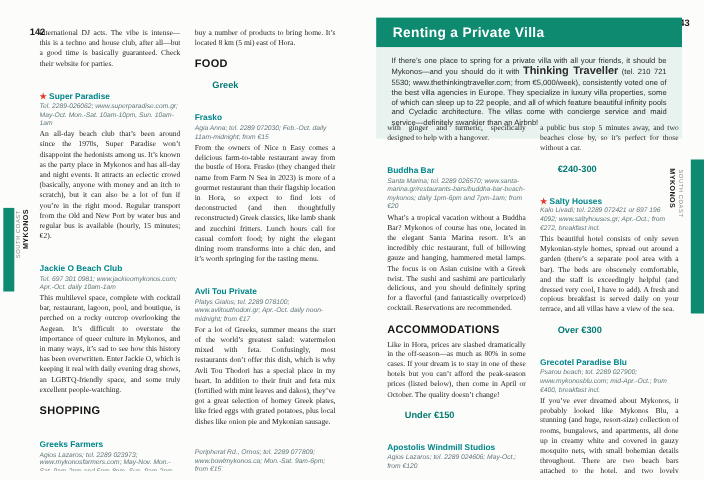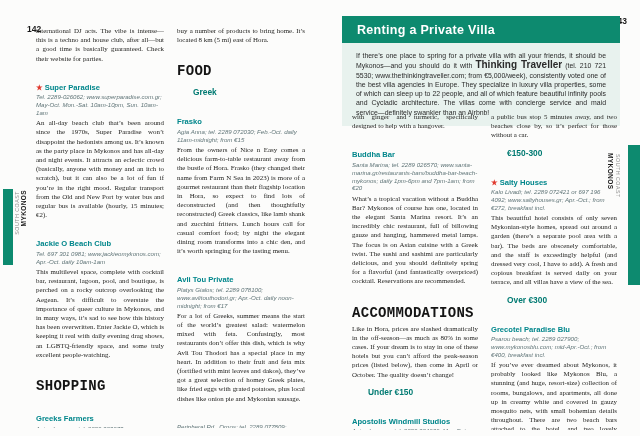--- a/index.html
+++ b/index.html
@@ -20,22 +20,22 @@
   #right-cols{left:20px;top:112px;width:266px;height:318px;overflow:hidden;}
   .col{width:128px;flex:0 0 128px;overflow:hidden;}
   #right-cols .col{width:126px;flex:0 0 126px;}
 
   p.body{
     margin:0;font-size:6.9px;line-height:9.2px;text-align:justify;
     color:var(--text_color,#1d1d1b);
   }
   p.para{margin:0 0 1px 0;}
   h3.section{
-    margin:19px 0 3px 0;font-family:Liberation Mono, monospace;
-    font-size:14px;letter-spacing:.3px;color:#141414;font-weight:bold;
+    margin:9px 0 3px 0;font-family:Liberation Sans, sans-serif;
+    font-size:10px;letter-spacing:.3px;color:#141414;font-weight:bold;
   }
   h4.subsection{
     margin:8px 0 2px 16px;font-family:"Liberation Sans",sans-serif;
     font-size:8.4px;color:var(--subsection_teal,#007a72);font-weight:bold;
   }
   .venue{margin-top:20px;}
   h5.venue-name{
     margin:0 0 1.5px 0;font-family:"Liberation Sans",sans-serif;
     font-size:7.6px;color:var(--heading_teal,#00868b);font-weight:bold;
   }
@@ -147,21 +147,21 @@
         <p class="body para">Like in Hora, prices are slashed dramatically in the off-season—as much as 80% in some cases. If your dream is to stay in one of these hotels but you can’t afford the peak-season prices (listed below), then come in April or October. The quality doesn’t change!</p>
         <h4 class="subsection">Under €150</h4>
         <div class="venue">
           <h5 class="venue-name">Apostolis Windmill Studios</h5>
           <p class="detail">Agios Lazaros; tel. 2289 024606; May-Oct.; from €120</p>
           <p class="body">Mykonos’s defining features are its windmills—so how about staying in one? This small collection of traditionally built rooms features private terraces or balconies with views of the sea, and charming architectural details. The furniture is a bit lacking, but all in all, it’s a great midrange option. There’s</p>
         </div>
       </div>
     <div class="col">
         <p class="body para">a public bus stop 5 minutes away, and two beaches close by, so it’s perfect for those without a car.</p>
-        <h4 class="subsection">€150-300</h4>
+        <h4 class="subsection">€240-300</h4>
         <div class="venue">
           <h5 class="venue-name"><span class="star">★</span>Salty Houses</h5>
           <p class="detail">Kalo Livadi; tel. 2289 072421 or 697 196 4092; www.saltyhouses.gr; Apr.-Oct.; from €272, breakfast incl.</p>
           <p class="body">This beautiful hotel consists of only seven Mykonian-style homes, spread out around a garden (there’s a separate pool area with a bar). The beds are obscenely comfortable, and the staff is exceedingly helpful (and dressed very cool, I have to add). A fresh and copious breakfast is served daily on your terrace, and all villas have a view of the sea.</p>
         </div>
         <h4 class="subsection">Over €300</h4>
         <div class="venue">
           <h5 class="venue-name">Grecotel Paradise Blu</h5>
           <p class="detail">Psarou beach; tel. 2289 027900; www.mykonosblu.com; mid-Apr.-Oct.; from €400, breakfast incl.</p>
           <p class="body">If you’ve ever dreamed about Mykonos, it probably looked like Mykonos Blu, a stunning (and huge, resort-size) collection of rooms, bungalows, and apartments, all done up in creamy white and covered in gauzy mosquito nets, with small bohemian details throughout. There are two beach bars attached to the hotel, and two lovely restaurants as well. Of course, there’s also a next-level concierge service that can take care of your every whim. Book early, and you’ll enjoy a discount of up to 30% off.</p>

